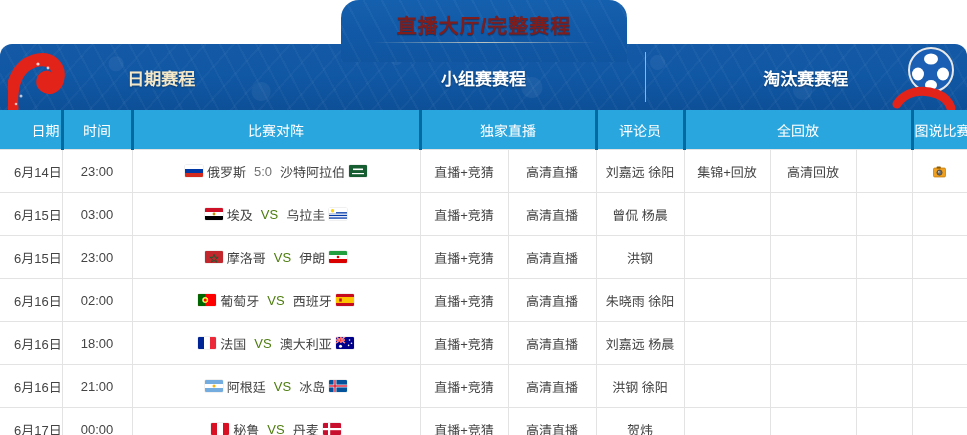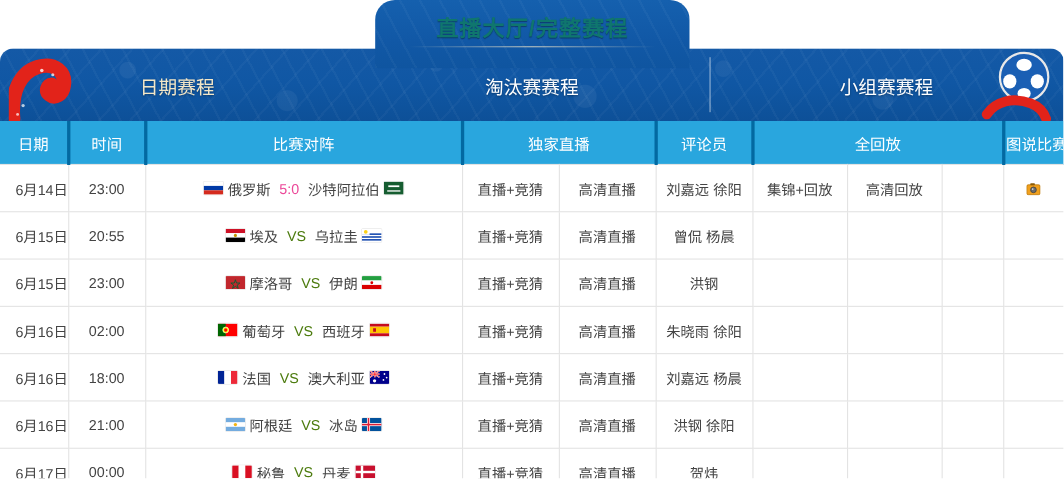--- a/index.html
+++ b/index.html
@@ -62,21 +62,21 @@
   }
   .banner-title {
     position: absolute;
     left: 341px;
     top: 10px;
     width: 286px;
     text-align: center;
     font-size: 20px;
     font-weight: bold;
     letter-spacing: 1px;
-    color: #0f766e;
+    color: #7f1d1d;
     text-shadow: 0 1px 1px rgba(0,0,0,0.35);
     z-index: 6;
     white-space: nowrap;
   }
   .title-underline {
     position: absolute;
     left: 372px;
     top: 42px;
     width: 224px;
     height: 1px;
@@ -112,21 +112,21 @@
     height: 66px;
     display: flex;
     z-index: 5;
   }
   .nav-tab {
     flex: 1 1 0;
     display: flex;
     align-items: center;
     justify-content: center;
     font-size: 17px;
-    font-weight: normal;
+    font-weight: bold;
     color: #ffffff;
     cursor: pointer;
     text-shadow: 0 1px 2px rgba(0,0,0,0.35);
     position: relative;
     white-space: nowrap;
   }
   .nav-tab.active { color: #f3e7c8; }
   .nav-tab + .nav-tab::before {
     content: "";
     position: absolute;
@@ -150,21 +150,21 @@
     background: #29a6de;
     color: #ffffff;
     font-size: 14px;
     font-weight: normal;
     height: 37px;
     border-left: 3px solid #0369a1;
     border-right: 1px solid #ffffff;
     text-align: center;
     white-space: nowrap;
   }
-  .sched-table th:first-child { border-left: none; }
+  .sched-table th:first-child { border-left: none; text-align: right; }
   .sched-table th:last-child { border-right: none; }
   .sched-table td {
     height: 40px;
     border: 1px solid #e3e3e3;
     text-align: center;
     vertical-align: middle;
     white-space: nowrap;
     color: #444444;
     font-size: 13px;
   }
@@ -178,21 +178,21 @@
     color: #333333;
   }
   .match-inner {
     display: inline-flex;
     align-items: center;
     justify-content: center;
     gap: 3px;
   }
   .team-name { padding: 0 1px; }
   .vs-sep { padding: 0 4px; color: #4d7c0f; }
-  .score-sep { padding: 0 4px; color: #ec4899; }
+  .score-sep { padding: 0 4px; color: #737373; }
 
   .flag {
     display: inline-block;
     width: 18px;
     height: 12px;
     vertical-align: middle;
     border-radius: 1px;
     overflow: hidden;
     box-shadow: 0 0 0 0.5px rgba(0,0,0,0.12);
     flex: 0 0 auto;
@@ -244,24 +244,24 @@
         <ellipse cx="42" cy="41" rx="6" ry="5" fill="#ffffff"></ellipse>
         <path d="M8 60 C16 48 32 44 48 50 C56 53 60 58 62 64" fill="none" stroke="#e2231a" stroke-width="9" stroke-linecap="round"></path>
       </svg>
     </div>
 
     <div class="nav-tabs">
       <div class="nav-tab active">
         <span>日期赛程</span>
       </div>
       <div class="nav-tab">
-        <span>淘汰赛赛程</span>
+        <span>小组赛赛程</span>
       </div>
       <div class="nav-tab">
-        <span>小组赛赛程</span>
+        <span>淘汰赛赛程</span>
       </div>
     </div>
   </div>
 
   <table class="sched-table">
     <colgroup>
       <col style="width:62px">
       <col style="width:70px">
       <col style="width:288px">
       <col style="width:88px">
@@ -314,21 +314,21 @@
           <td class="link-cell"></td>
           <td><span><svg class="pic-icon" width="13" height="12" viewBox="0 0 13 12">
                 <rect x="0.5" y="2" width="12" height="9" rx="1.2" fill="#f0a01e" stroke="#b97608" stroke-width="0.7"></rect>
                 <rect x="3.6" y="0.6" width="4.2" height="1.8" rx="0.6" fill="#8c5a04"></rect>
                 <circle cx="6.5" cy="6.6" r="2.6" fill="#6b6b6b" stroke="#3d3d3d" stroke-width="0.7"></circle>
                 <circle cx="5.8" cy="5.9" r="0.8" fill="#d8d8d8"></circle>
               </svg></span></td>
         </tr>
         <tr>
           <td class="cell-date">6月15日</td>
-          <td class="cell-time">20:55</td>
+          <td class="cell-time">03:00</td>
           <td class="cell-match"><span class="match-inner">
               <span class="flag">
                 <svg width="18" height="12">
                   <rect width="18" height="4" y="0" fill="#ce1126"></rect>
                   <rect width="18" height="4" y="4" fill="#fff"></rect>
                   <rect width="18" height="4" y="8" fill="#000"></rect>
                   <circle cx="9" cy="6" r="1.4" fill="#c09300"></circle>
                 </svg>
               </span>
               <span class="team-name">埃及</span>

